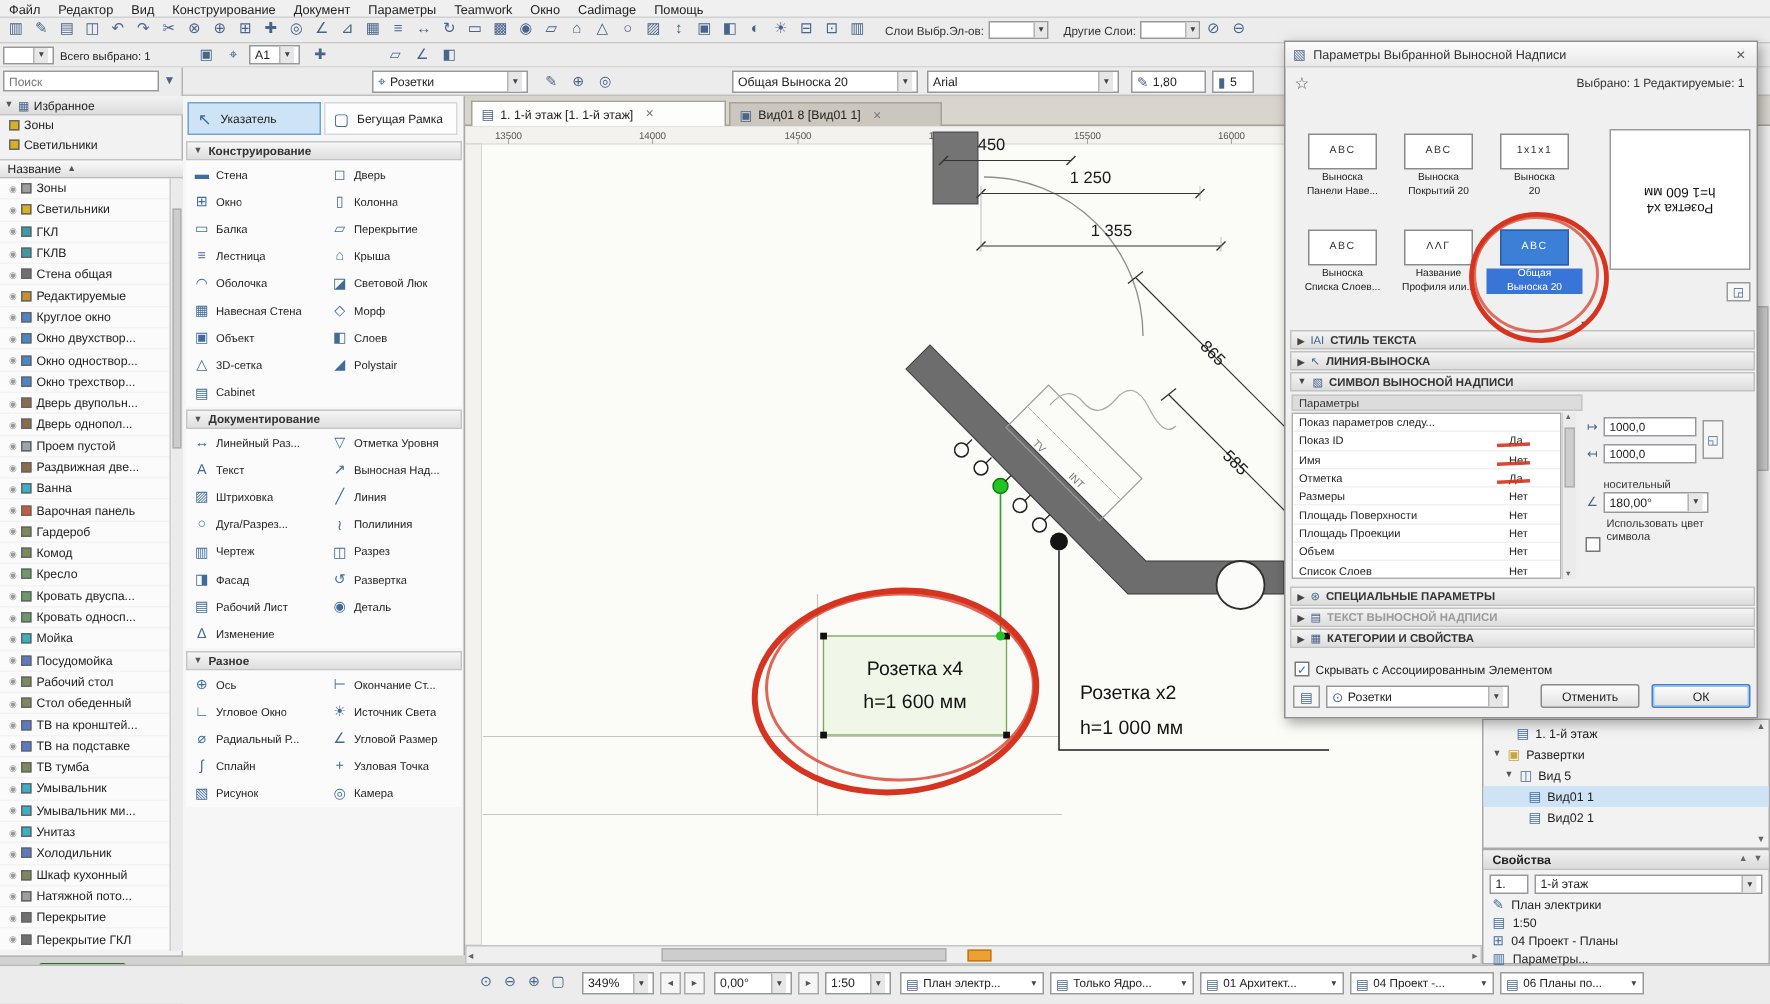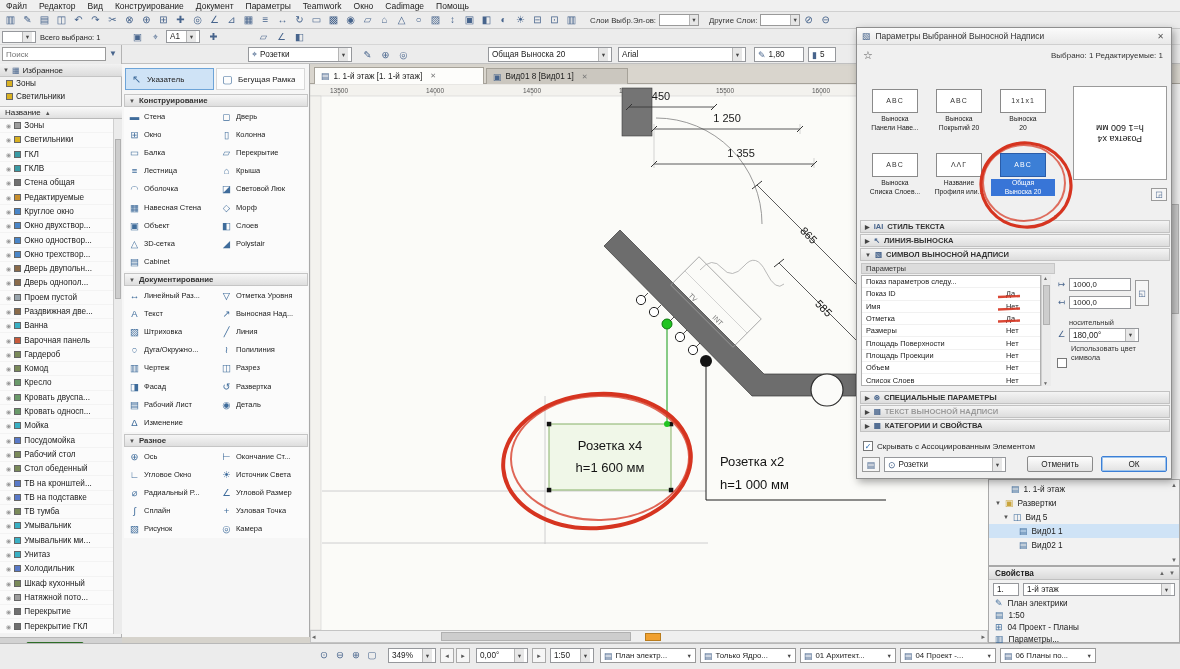--- a/index.html
+++ b/index.html
@@ -66,21 +66,21 @@
   .nrow.sel{background:#cfe3f6}
   #propspanel{position:absolute;left:988px;top:566px;width:192px;height:77px;background:#f2f2f2;border:1px solid #a9a9a9}
   .props-hd{position:absolute;left:0;top:0;width:190px;height:13px;background:linear-gradient(#f2f2f2,#dadada);border-bottom:1px solid #c0c0c0;display:flex;align-items:center;padding-left:6px;font-size:8.2px;font-weight:bold}
   .prow2{position:absolute;display:flex;align-items:center;gap:5px;font-size:8.2px;white-space:nowrap}
   
   #dialog{position:absolute;left:856px;top:27px;width:316px;height:452px;background:#f0f0f0;border:1px solid #8e8e8e;box-shadow:2px 3px 8px rgba(0,0,0,.35);z-index:60}
   .dlg-title{position:absolute;left:0;top:0;width:314px;height:17px;background:linear-gradient(#fbfbfb,#e9e9e9);border-bottom:1px solid #cfcfcf;display:flex;align-items:center;gap:5px;padding-left:5px;font-size:8.4px;color:#333}
   .dlg-close{position:absolute;right:2px;top:2px;width:17px;height:13px;text-align:center;line-height:13px;font-size:8px;color:#555}
   .secbar{position:absolute;left:3px;width:310px;height:13px;background:linear-gradient(#f4f4f4,#dddddd);border:1px solid #c2c2c2;display:flex;align-items:center;gap:4px;font-size:7.6px;font-weight:bold;color:#333;padding:0 4px;white-space:nowrap;overflow:hidden}
   .secbar .arr{font-size:6px;color:#444}
-  .secbar .sico{color:#47648c;font-weight:bold;font-size:7.5px}
+  .secbar .sico{color:#47648c;font-weight:normal;font-size:7.5px}
   .secbar.disabled{color:#9a9a9a}
   .ti{position:absolute;width:64px;height:62px;text-align:center}
   .ti-icon{width:46px;height:24px;margin:3px auto 2px;background:#fff;border:1px solid #8a8a8a;font-size:7px;line-height:22px;color:#333;letter-spacing:1px;overflow:hidden}
   .ti-l{font-size:6.8px;line-height:8.5px;color:#222;white-space:nowrap;overflow:hidden}
   .ti.sel .ti-icon{background:#3c7fd6;border-color:#2a5ca8;color:#fff}
   .ti.sel .ti-l{background:#3875d7;color:#fff}
   #preview{position:absolute;left:216px;top:58px;width:94px;height:94px;background:#fff;border:1px solid #9a9a9a;display:flex;align-items:center;justify-content:center}
   #preview .pv{transform:rotate(180deg);text-align:center;font-size:9px;line-height:11px;color:#111}
   .phead{position:absolute;left:4px;top:235px;width:194px;height:11px;background:#dcdcdc;border:1px solid #c6c6c6;font-size:7.5px;display:flex;align-items:center;padding-left:4px;color:#333}
   #plist{position:absolute;left:4px;top:247px;width:180px;height:111px;background:#fff;border:1px solid #b0b0b0;overflow:hidden}
@@ -595,21 +595,21 @@
         <span class="tlabel">Штриховка</span>
       </div>
 
       <div class="tool">
         <span class="ticon">╱</span>
         <span class="tlabel">Линия</span>
       </div>
 
       <div class="tool">
         <span class="ticon">○</span>
-        <span class="tlabel">Дуга/Окружно...</span>
+        <span class="tlabel">Дуга/Разрез...</span>
       </div>
 
       <div class="tool">
         <span class="ticon">≀</span>
         <span class="tlabel">Полилиния</span>
       </div>
 
       <div class="tool">
         <span class="ticon">▥</span>
         <span class="tlabel">Чертеж</span>

